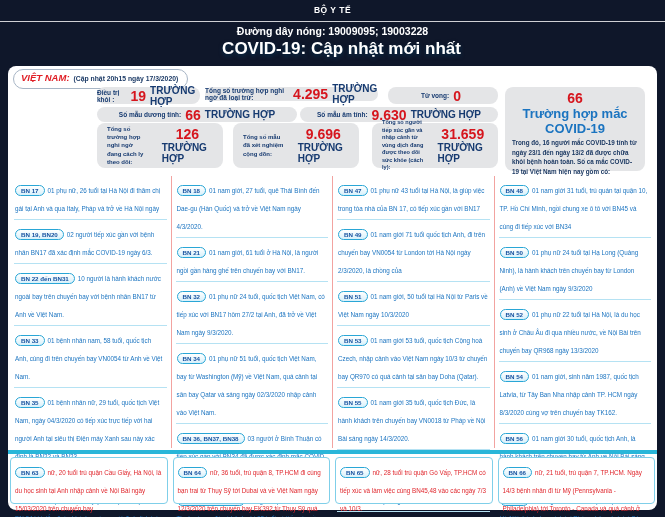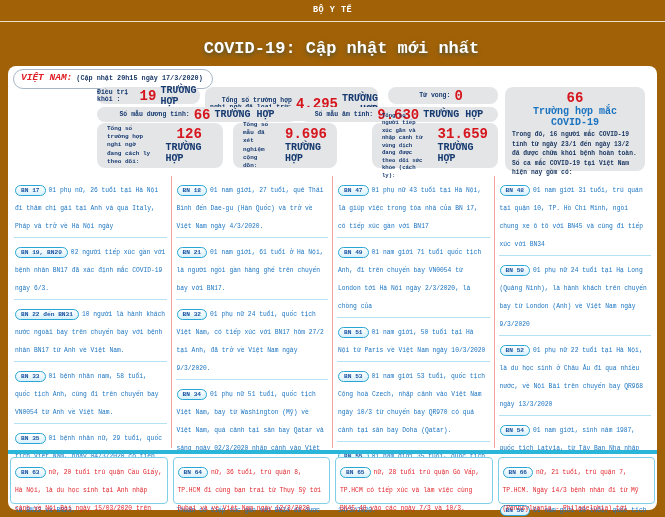--- a/index.html
+++ b/index.html
@@ -1,18 +1,18 @@
 <!DOCTYPE html>
 <html><head>
 <meta charset="utf-8">
 <style>
   html,body{margin:0;padding:0;}
   #app{
     position:relative;width:665px;height:517px;overflow:hidden;
-    background:#a16207;font-family:Liberation Mono, monospace;
+    background:#0f172a;font-family:Liberation Sans, sans-serif;
   }
   
   .moh{position:absolute;top:5px;left:0;width:100%;text-align:center;
     color:#fff;font-size:8.5px;font-weight:bold;letter-spacing:.5px;}
   .hr1{position:absolute;top:21px;left:0;right:0;height:1px;background:rgba(255,255,255,.8);}
   .hotline{position:absolute;top:25px;left:0;width:100%;text-align:center;
     color:#fff;font-size:10.5px;font-weight:bold;}
   .title{position:absolute;top:39px;left:0;width:100%;text-align:center;
     color:#fff;font-size:17px;font-weight:bold;
     text-shadow:0 2px 4px rgba(0,70,110,.55);padding-left:9px;}
@@ -24,38 +24,38 @@
     display:flex;align-items:baseline;gap:4px;white-space:nowrap;}
   .vn-name{color:#e01f26;font-weight:bold;font-style:italic;font-size:9.5px;}
   .vn-date{color:#1b3a66;font-weight:bold;font-size:6.8px;}
   
   .sbox{position:absolute;background:#e4e5e7;border-radius:8px;
     display:flex;align-items:center;justify-content:center;box-sizing:border-box;}
   .slabel{color:#163a70;font-weight:bold;font-size:6.5px;}
   .snum{color:#d6151d;font-weight:bold;font-size:14px;margin:0 4px;line-height:1;}
   .sunit{color:#163a70;font-weight:bold;font-size:10px;}
   .s1{left:89px;top:21px;width:103px;height:17px;}
-  .s2{left:197px;top:21px;width:173px;height:34px;text-align:right;}
+  .s2{left:197px;top:21px;width:173px;height:14px;}
   .s3{left:380px;top:21px;width:110px;height:17px;}
   .s4{left:89px;top:41px;width:200px;height:15px;}
   .s5{left:292px;top:41px;width:198px;height:15px;text-align:right;}
   .row3{padding:3px 10px;justify-content:space-between;gap:13px;}
   .s6{left:89px;top:57px;width:126px;height:45px;}
-  .s7{left:225px;top:57px;width:104px;height:45px;}
+  .s7{left:225px;top:57px;width:126px;height:45px;}
   .s8{left:364px;top:57px;width:126px;height:45px;}
   .slabel3{color:#163a70;font-weight:bold;font-size:6px;line-height:1.35;width:54%;}
   .s8 .slabel3{font-size:5.6px;width:56%;}
   .scol{display:flex;flex-direction:column;align-items:center;}
   .scol .snum{font-size:14px;margin:0 0 1px 0;}
   
   .summary{position:absolute;left:497px;top:21px;width:140px;height:84px;
     background:#e4e5e7;border-radius:8px;padding:4px 7px;box-sizing:border-box;
     text-align:center;}
   .sum-num{color:#d6151d;font-size:14px;font-weight:bold;line-height:1.1;}
-  .sum-title{color:#1b74c0;font-size:10px;font-weight:bold;margin:0 0 2px 0;}
+  .sum-title{color:#1b74c0;font-size:13px;font-weight:bold;margin:0 0 2px 0;}
   .sum-body{color:#15335e;font-size:6.3px;font-weight:bold;text-align:left;line-height:1.5;}
   
   .patient-grid{position:absolute;left:2px;right:2px;top:110px;height:272px;display:flex;}
   .grid-col{flex:1;display:flex;flex-direction:column;justify-content:space-between;
     padding:0 4px;min-width:0;}
   .grid-col.sep{border-right:1px solid #f2a3a0;}
   .card{padding:3px 1px 4px 1px;border-bottom:1px solid #b5e2f3;}
   .card:last-child{border-bottom:none;}
   .badge{display:inline-block;border:1px solid #29a6d6;
     background:linear-gradient(#ffffff,#d8f1fb);color:#15509e;border-radius:8px;
@@ -68,20 +68,21 @@
     padding:3px 4px;box-sizing:border-box;min-width:0;}
   .bcard .ptext{color:#e0262c;}
 </style>
 </head>
 <body>
 
 <div id="app">
 
   <div class="moh">BỘ Y TẾ</div>
   <div class="hr1"></div>
+  <div class="hotline">Đường dây nóng: 19009095; 19003228</div>
   <div class="title">COVID-19: Cập nhật mới nhất</div>
 
   <div class="panel">
 
     <div class="vn-pill">
       <span class="vn-name">VIỆT NAM:</span>
       <span class="vn-date">(Cập nhật 20h15 ngày 17/3/2020)</span>
     </div>
 
     <div class="sbox s1">

